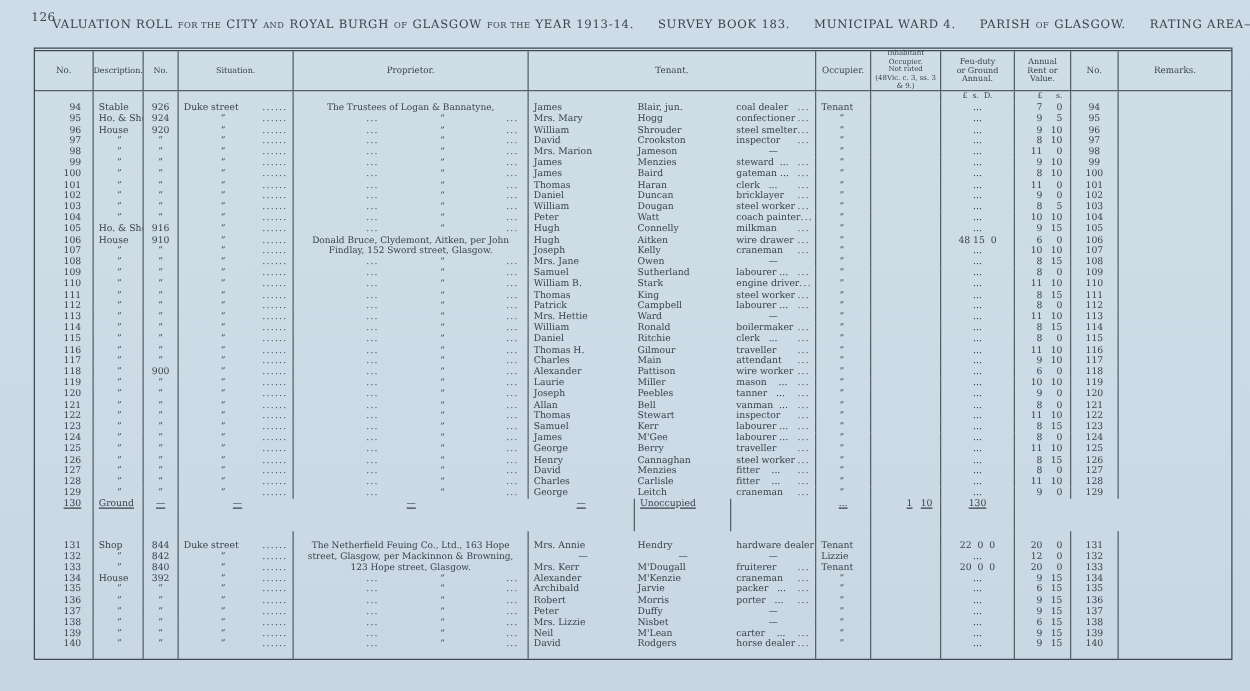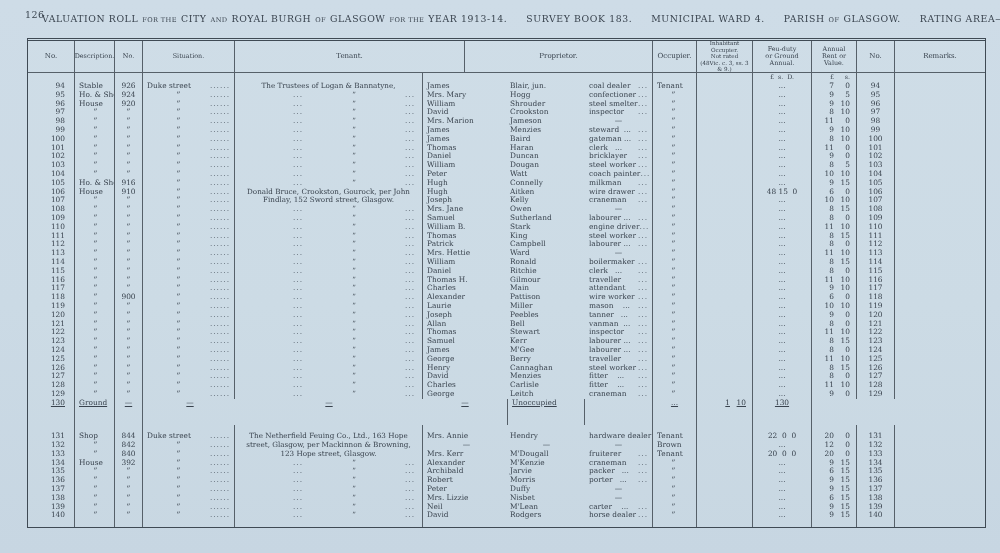--- a/index.html
+++ b/index.html
@@ -86,22 +86,22 @@
 
     <div class="thead">
       <div class="hc w-n">No.</div>
       <div class="hgrp w-grp">
         <div class="hgb">
           <div class="hc w-d small">Description.</div>
           <div class="hc w-sn small">No.</div>
           <div class="hc w-s small">Situation.</div>
         </div>
       </div>
+      <div class="hc w-prop">Proprietor.</div>
       <div class="hc w-ten">Tenant.</div>
-      <div class="hc w-prop">Proprietor.</div>
       <div class="hc w-oc">Occupier.</div>
       <div class="hc w-ih tiny">Inhabitant Occupier.
 Not rated
 (48Vic. c. 3, ss. 3 &amp; 9.)</div>
       <div class="hc w-fd small">Feu-duty
 or Ground
 Annual.</div>
       <div class="hc w-rent small">Annual
 Rent or
 Value.</div>
@@ -504,21 +504,21 @@
     <div class="cell n br">106</div>
     <div class="cell d br">House</div>
     <div class="cell sn br">910</div>
     <div class="cell sit br">
       <span class="sv c">”</span>
       <span class="dots">...</span>
       <span class="dots">...</span>
     </div>
     <div class="cell prop br">
       <span class="dots"></span>
-      <span class="pm">Donald Bruce, Crookston, Gourock, per John</span>
+      <span class="pm">Donald Bruce, Clydemont, Aitken, per John</span>
       <span class="dots"></span>
     </div>
     <div class="cell t1">Hugh</div>
     <div class="cell t2">Aitken</div>
     <div class="cell t3c br">
       <span>wire drawer</span>
       <span class="dots">...</span>
     </div>
     <div class="cell oc br c">”</div>
     <div class="cell ih br"></div>
@@ -1313,21 +1313,21 @@
       <span class="dots"></span>
       <span class="pm">street, Glasgow, per Mackinnon &amp; Browning,</span>
       <span class="dots"></span>
     </div>
     <div class="cell t1 c">—</div>
     <div class="cell t2 c">—</div>
     <div class="cell t3c br">
       <span class="c">—</span>
       <span class="dots"></span>
     </div>
-    <div class="cell oc br">Brown</div>
+    <div class="cell oc br">Lizzie</div>
     <div class="cell ih br"></div>
     <div class="cell fd br">...</div>
     <div class="cell rent br">
       <span class="rv">12</span>
       <span class="rv">0</span>
     </div>
     <div class="cell n2 br">132</div>
     <div class="cell rm"></div>
   </div>
         <div class="row">

